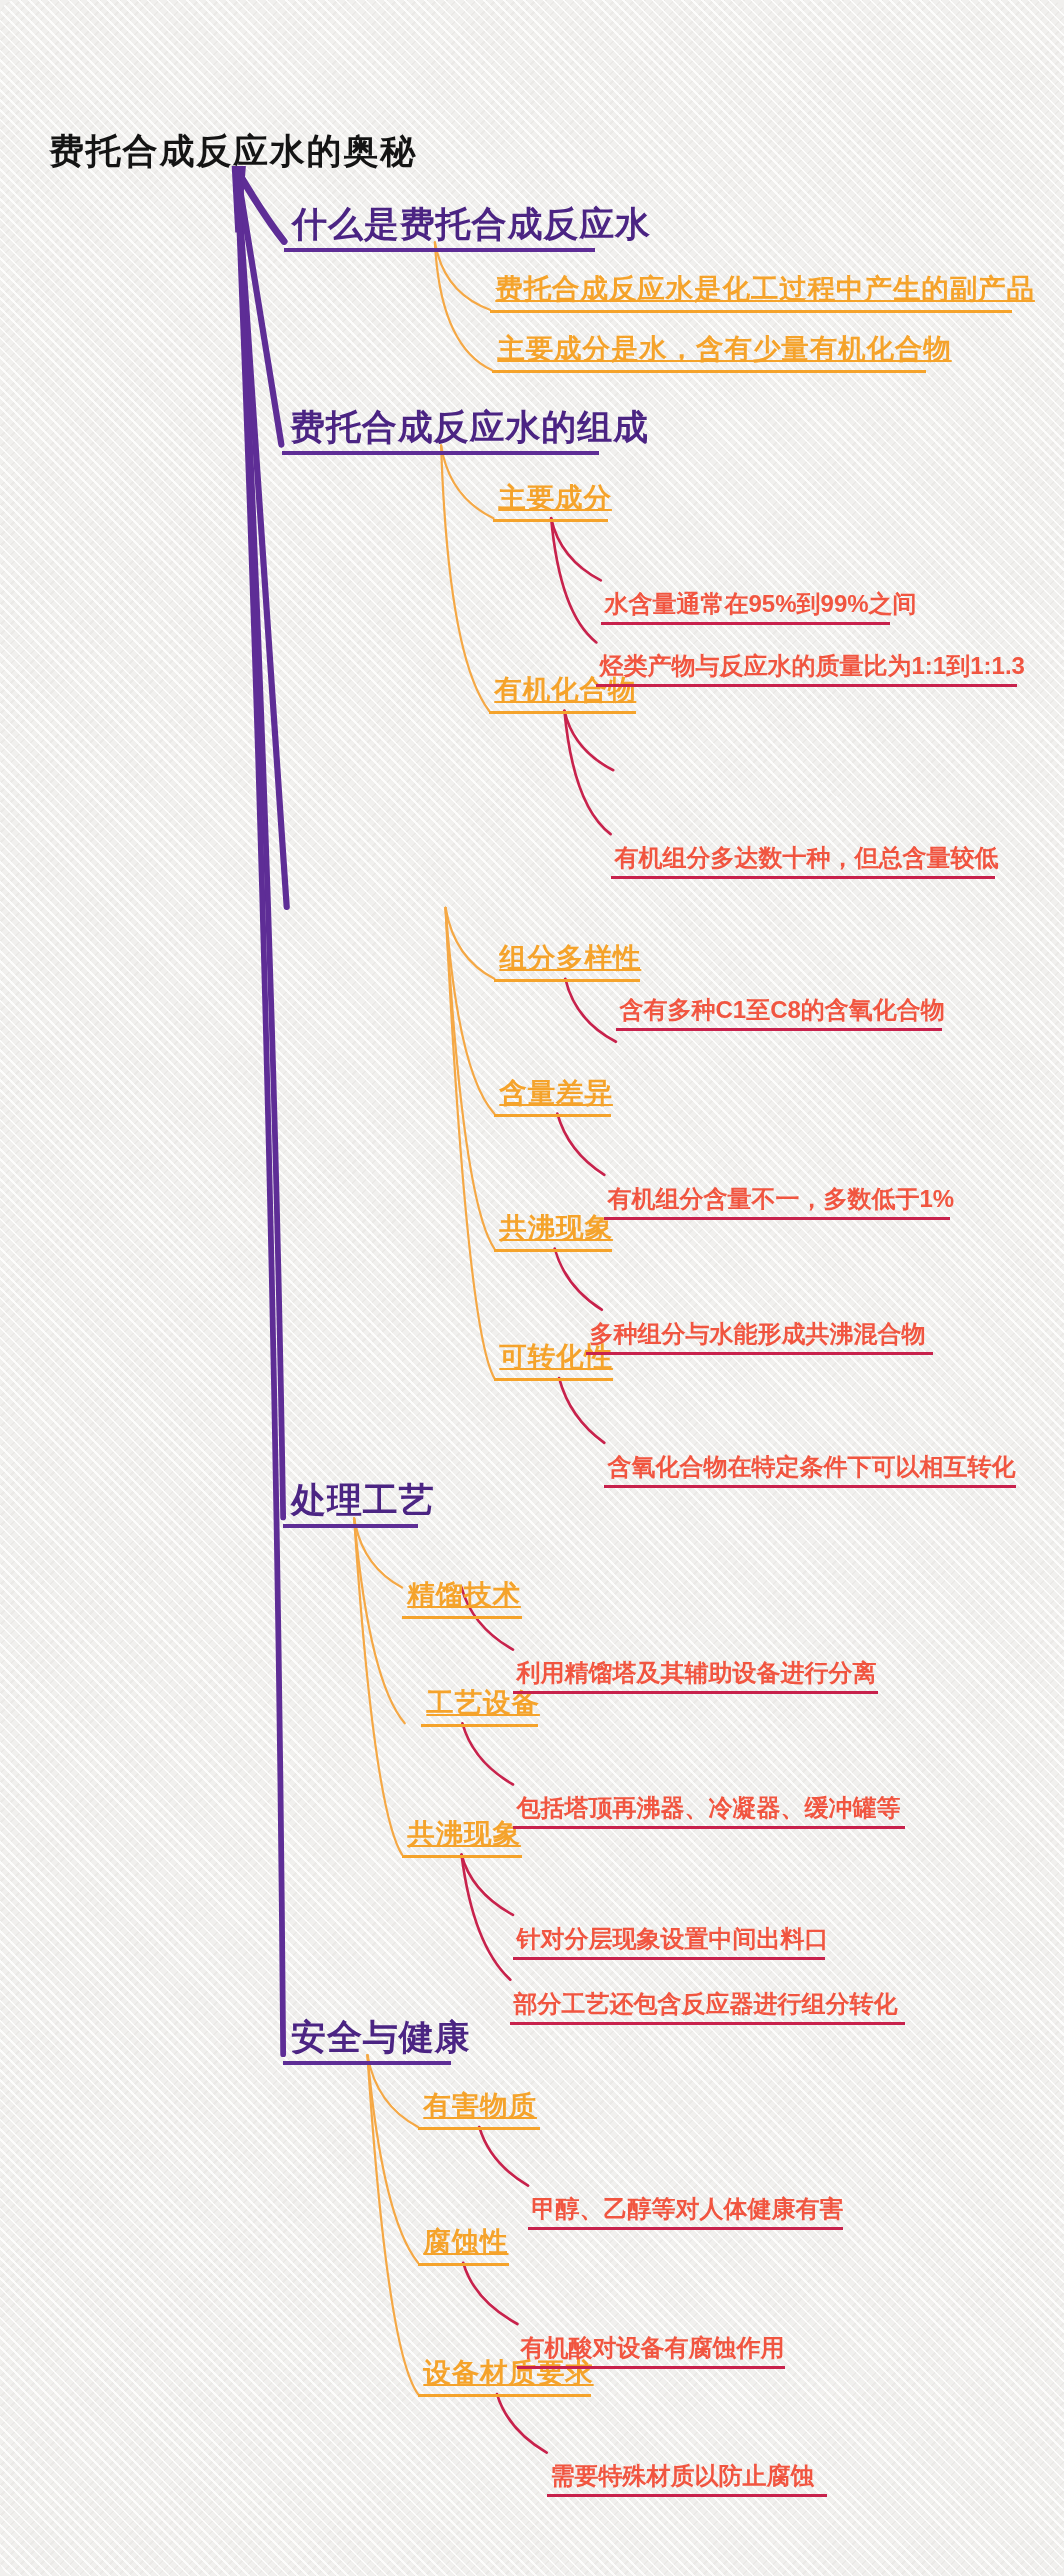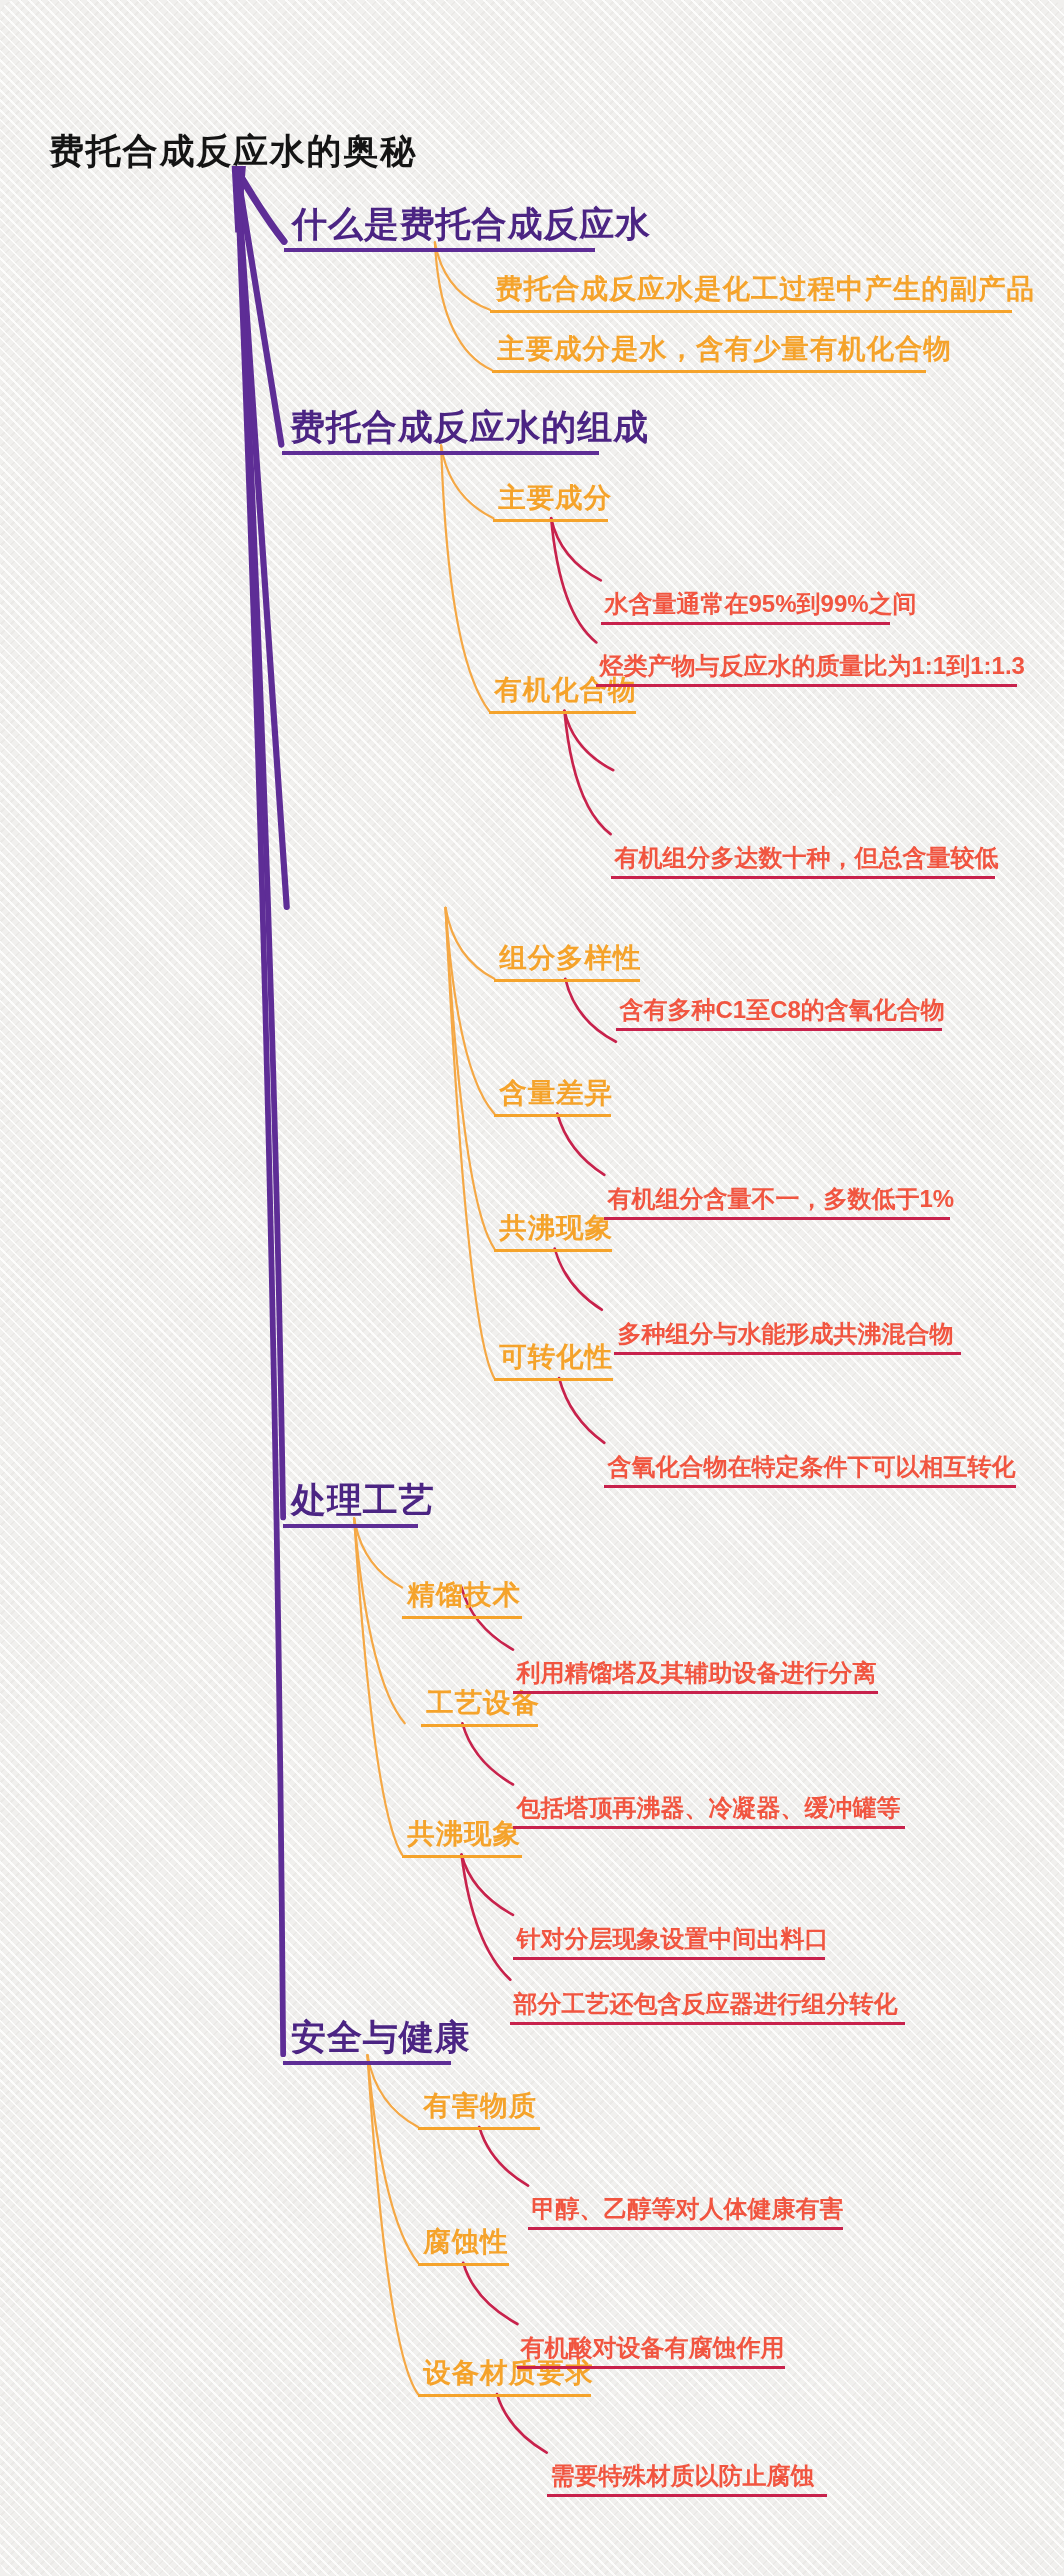--- a/index.html
+++ b/index.html
@@ -19,21 +19,21 @@
   .node{position:absolute;white-space:nowrap;line-height:1;box-sizing:border-box;cursor:default;}
   .title{
     font-size:35px;font-weight:bold;color:#141414;letter-spacing:1.8px;
   }
   .n1{ 
     font-size:35px;font-weight:bold;color:#4b2483;letter-spacing:0.9px;
     padding:0 0 7px 8px;border-bottom:4.4px solid #5e2d96;
   }
   .n2{ 
     font-size:27.5px;font-weight:bold;color:#f5a32b;letter-spacing:0.9px;
-    padding:0 0 7px 5.3px;border-bottom:3.5px solid #f5a32b;
+    padding:0 0 7px 5.3px;border-bottom:3.5px solid #f5a32b;text-decoration:underline;
   }
   .n3{ 
     font-size:24px;font-weight:bold;color:#f15540;letter-spacing:0;
     padding:0 0 6.2px 3.5px;border-bottom:3.5px solid #c8224c;margin-top:42px;
   }
 </style>
 </head>
 <body>
 
 <div class="canvas">
@@ -106,21 +106,21 @@
   <div class="node n2" style="left:402px;top:1820px;width:120px;">共沸现象</div>
   <div class="node n2" style="left:418px;top:2092px;width:122px;">有害物质</div>
   <div class="node n2" style="left:418px;top:2228px;width:91px;">腐蚀性</div>
   <div class="node n2" style="left:418px;top:2359px;width:173px;">设备材质要求</div>
 
   <div class="node n3" style="left:601px;top:550px;width:289px;">水含量通常在95%到99%之间</div>
   <div class="node n3" style="left:596px;top:612px;width:421px;">烃类产物与反应水的质量比为1:1到1:1.3</div>
   <div class="node n3" style="left:611px;top:804px;width:384px;">有机组分多达数十种，但总含量较低</div>
   <div class="node n3" style="left:616px;top:956px;width:326px;">含有多种C1至C8的含氧化合物</div>
   <div class="node n3" style="left:604px;top:1145px;width:346px;">有机组分含量不一，多数低于1%</div>
-  <div class="node n3" style="left:614px;top:1280px;width:347px;">多种组分与水能形成共沸混合物</div>
+  <div class="node n3" style="left:586px;top:1280px;width:347px;">多种组分与水能形成共沸混合物</div>
   <div class="node n3" style="left:604px;top:1413px;width:412px;">含氧化合物在特定条件下可以相互转化</div>
   <div class="node n3" style="left:513px;top:1619px;width:365px;">利用精馏塔及其辅助设备进行分离</div>
   <div class="node n3" style="left:513px;top:1754px;width:392px;">包括塔顶再沸器、冷凝器、缓冲罐等</div>
   <div class="node n3" style="left:513px;top:1885px;width:312px;">针对分层现象设置中间出料口</div>
   <div class="node n3" style="left:510px;top:1950px;width:395px;">部分工艺还包含反应器进行组分转化</div>
   <div class="node n3" style="left:528px;top:2155px;width:315px;">甲醇、乙醇等对人体健康有害</div>
   <div class="node n3" style="left:517px;top:2294px;width:268px;">有机酸对设备有腐蚀作用</div>
   <div class="node n3" style="left:547px;top:2422px;width:280px;">需要特殊材质以防止腐蚀</div>
 
 </div>

